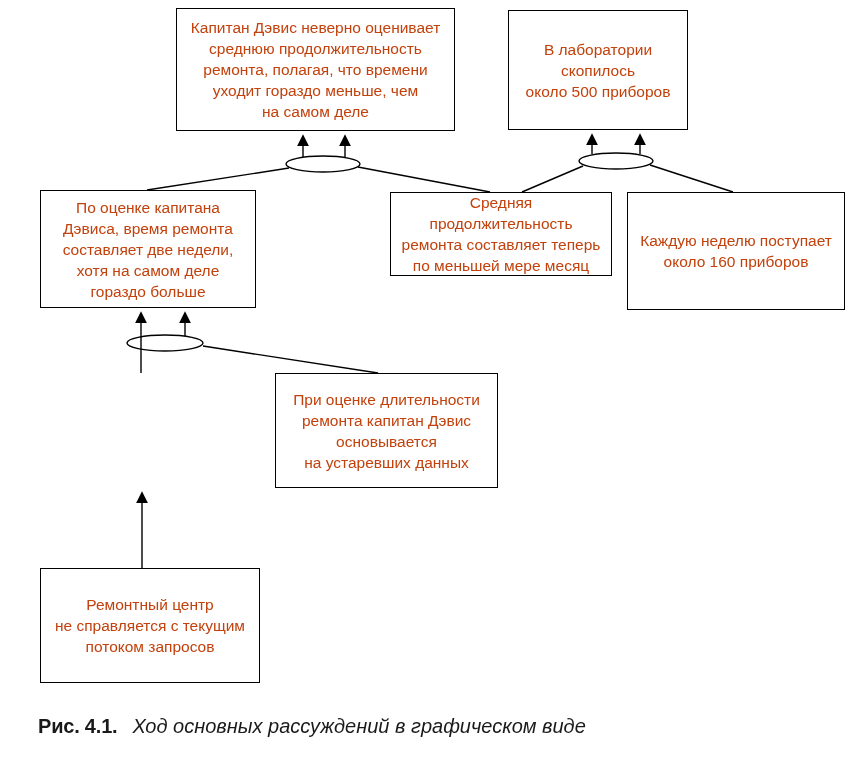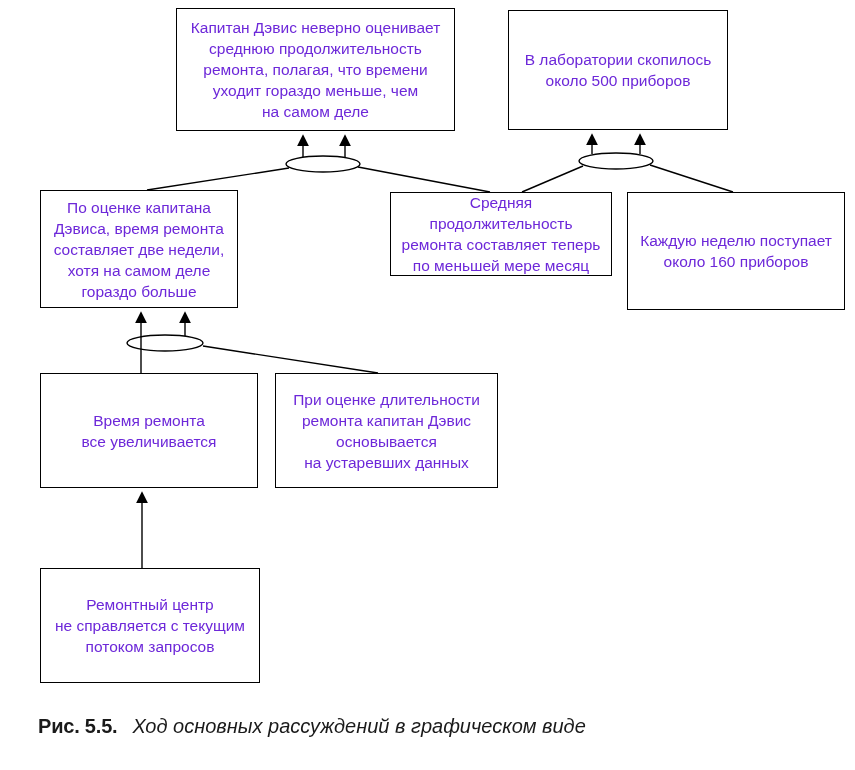--- a/index.html
+++ b/index.html
@@ -25,27 +25,27 @@
     display: flex;
     align-items: center;
     justify-content: center;
     text-align: center;
   }
   .box-text {
     display: block;
     white-space: pre-line;
     font-size: 15.5px;
     line-height: 21px;
-    color: #6d28d9;
+    color: #c2410c;
     padding: 2px 6px;
   }
   
   #box-a { left: 176px; top: 8px;   width: 279px; height: 123px; }
-  #box-b { left: 508px; top: 10px;  width: 220px; height: 120px; }
-  #box-c { left: 40px;  top: 190px; width: 198px; height: 118px; }
+  #box-b { left: 508px; top: 10px;  width: 180px; height: 120px; }
+  #box-c { left: 40px;  top: 190px; width: 216px; height: 118px; }
   #box-d { left: 390px; top: 192px; width: 222px; height: 84px; }
   #box-e { left: 627px; top: 192px; width: 218px; height: 118px; }
   #box-f { left: 40px;  top: 373px; width: 218px; height: 115px; }
   #box-g { left: 275px; top: 373px; width: 223px; height: 115px; }
   #box-h { left: 40px;  top: 568px; width: 220px; height: 115px; }
 
   .caption {
     position: absolute;
     left: 38px;
     top: 713px;
@@ -123,35 +123,31 @@
 продолжительность
 ремонта составляет теперь
 по меньшей мере месяц</span>
   </div>
 
   <div id="box-e" class="box">
     <span class="box-text">Каждую неделю поступает
 около 160 приборов</span>
   </div>
 
-  <div id="box-f" class="box">
-    <span class="box-text">Время ремонта
-все увеличивается</span>
-  </div>
 
   <div id="box-g" class="box">
     <span class="box-text">При оценке длительности
 ремонта капитан Дэвис
 основывается
 на устаревших данных</span>
   </div>
 
   <div id="box-h" class="box">
     <span class="box-text">Ремонтный центр
 не справляется с текущим
 потоком запросов</span>
   </div>
 
   <div class="caption">
-    <span class="caption-label">Рис. 5.5.</span><span class="caption-title">Ход основных рассуждений в графическом виде</span>
+    <span class="caption-label">Рис. 4.1.</span><span class="caption-title">Ход основных рассуждений в графическом виде</span>
   </div>
 
 </div>
 
 </body></html>

